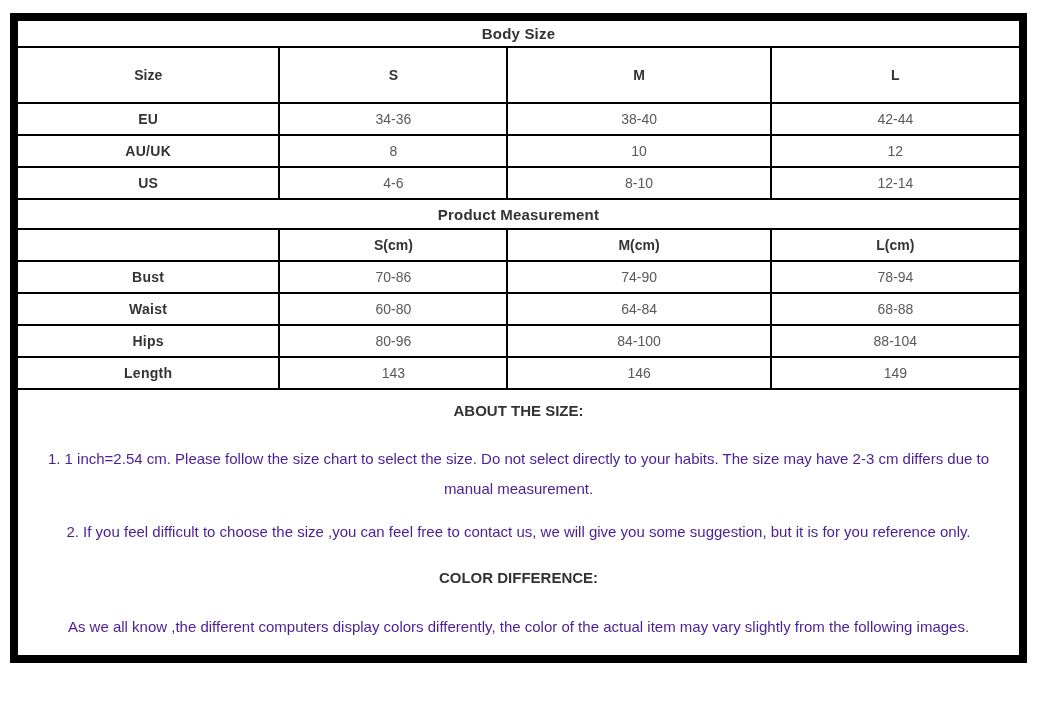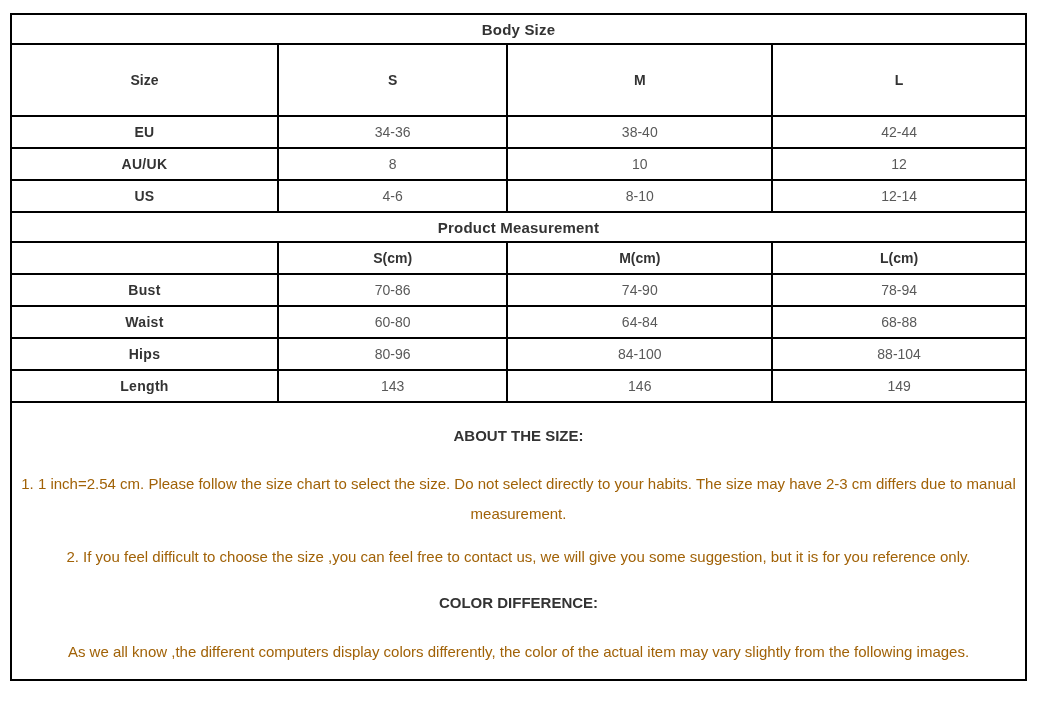--- a/index.html
+++ b/index.html
@@ -11,37 +11,37 @@
   }
   .chart-wrap {
     position: absolute;
     left: 10px; top: 13px;
     width: 1017px;
   }
   table.size-chart {
     width: 100%;
     border-collapse: collapse;
     table-layout: fixed;
-    border: 2px solid #000000;
+    border: 8px solid #000000;
   }
   td {
     border: 2px solid #000000;
     text-align: center;
     vertical-align: middle;
     padding: 0;
     overflow: hidden;
   }
   td.title-cell {
     height: 30px;
     font-weight: bold;
     font-size: 15px;
     color: #333333;
     letter-spacing: 0.2px;
   }
-  tr.size-header-row td { height: 72px; }
+  tr.size-header-row td { height: 56px; }
   td.head-label-cell, td.head-col-cell {
     font-weight: bold;
     font-size: 14px;
     color: #333333;
   }
   tr.cm-header-row td { height: 32px; }
   tr.data-row td { height: 32px; }
   td.label-cell {
     font-weight: bold;
     font-size: 14px;
@@ -57,25 +57,25 @@
     height: 270px;
     vertical-align: top;
     text-align: center;
     padding: 6px 8px 12px;
   }
   .note-heading {
     font-weight: bold;
     font-size: 15px;
     color: #333333;
     line-height: 30px;
-    margin: 12px;
+    margin: 0;
   }
   .note-para {
     font-size: 15px;
-    color: #a16207;
+    color: #4c1d95;
     line-height: 30px;
     margin: 18px 0 0;
   }
   .note-para.second { margin-top: 13px; }
   .note-heading.color-diff { margin-top: 16px; }
   .note-para.third { margin-top: 19px; }
 </style>
 </head>
 <body>
 

